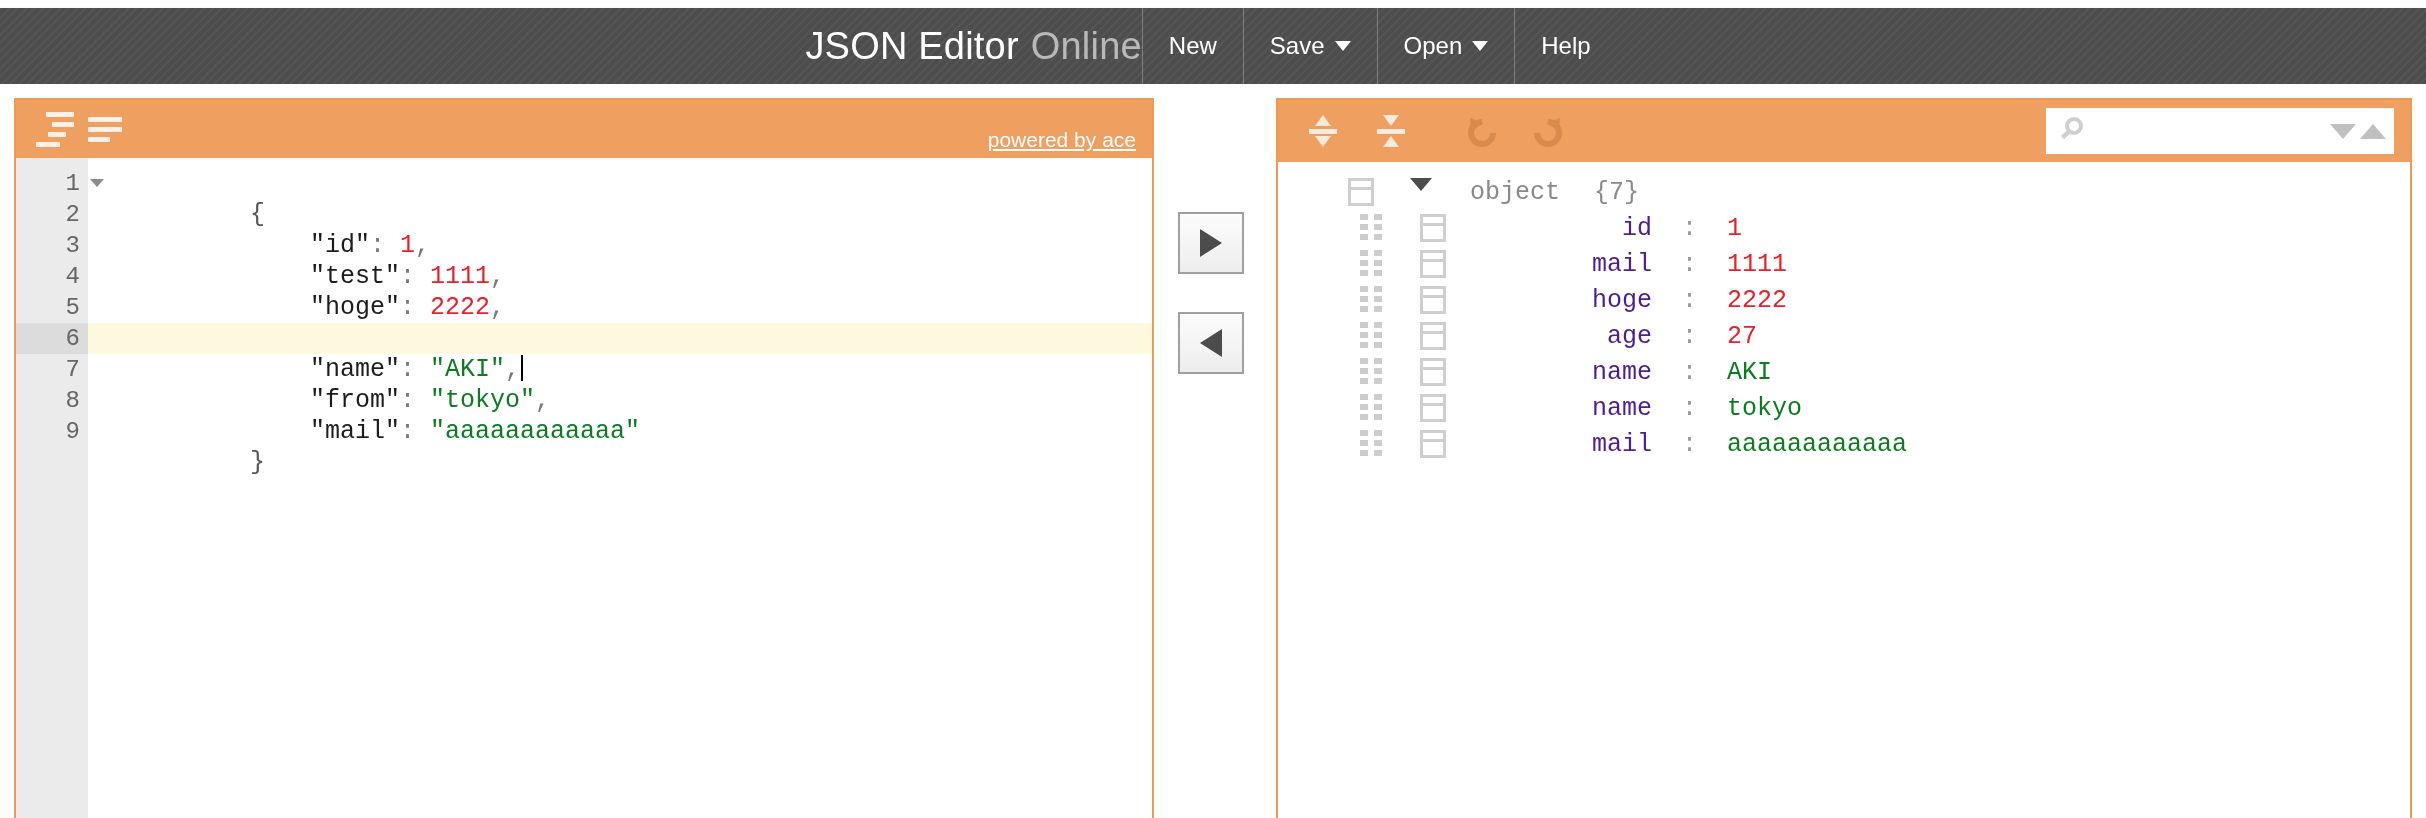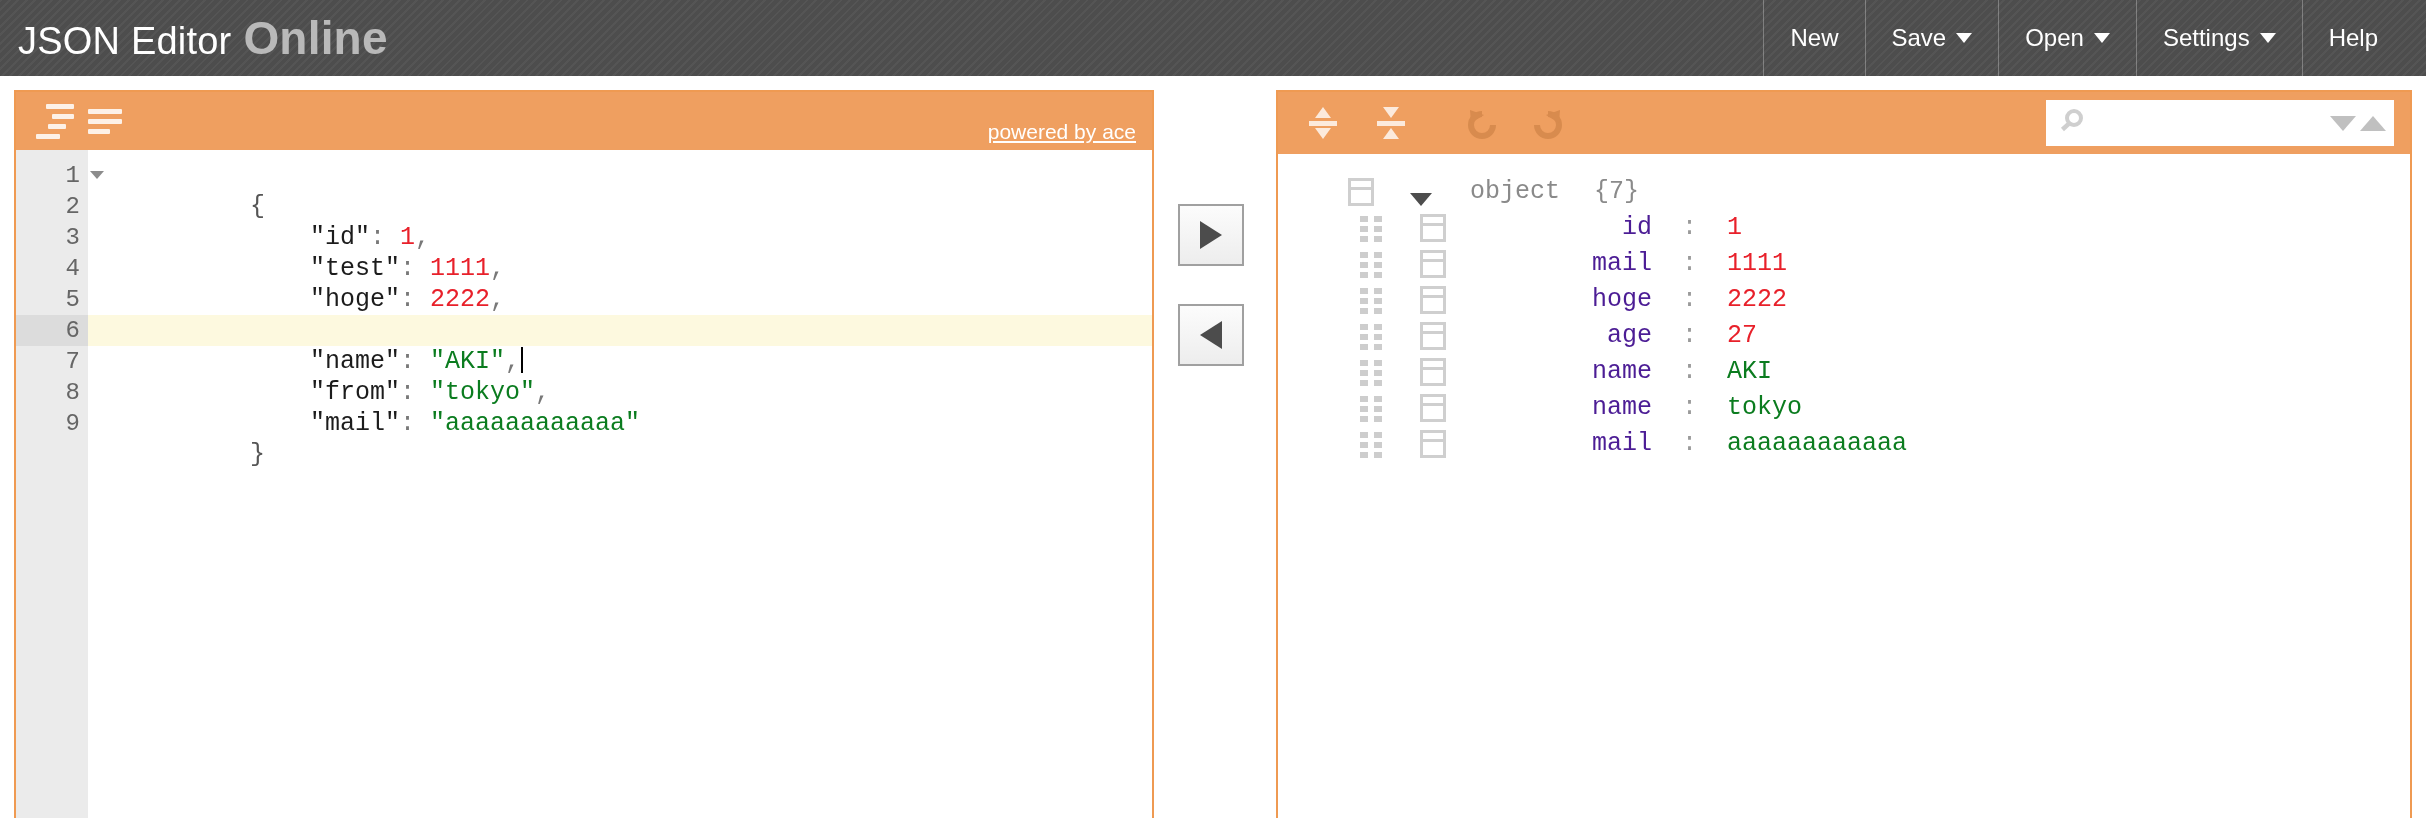--- a/index.html
+++ b/index.html
@@ -17,35 +17,36 @@
     background-color: #4d4d4d;
     background-image: repeating-linear-gradient(
       135deg,
       rgba(255,255,255,0.045) 0px,
       rgba(255,255,255,0.045) 2px,
       rgba(0,0,0,0.0) 2px,
       rgba(0,0,0,0.0) 6px
     );
     display: flex;
     align-items: center;
-    justify-content: space-between;
+    justify-content: center;
     padding: 0 22px 0 18px;
     box-shadow: 0 2px 4px rgba(0,0,0,0.18);
+    margin-top: 8px;
   }
   #brand { display: flex; align-items: baseline; }
   #brand .brand-main {
     font-size: 38px;
     color: #ffffff;
     font-weight: 400;
     letter-spacing: 0.2px;
   }
   #brand .brand-sub {
-    font-size: 46px;
+    font-size: 38px;
     color: #b9b9b9;
-    font-weight: 700;
+    font-weight: 400;
     margin-left: 12px;
     letter-spacing: 0.2px;
   }
   #menu { display: flex; align-items: stretch; height: 76px; }
   .menu-item {
     display: flex;
     align-items: center;
     gap: 10px;
     color: #ffffff;
     font-size: 24px;
@@ -294,21 +295,21 @@
     cursor: pointer;
   }
 
   #tree-body {
     padding: 16px 0 0 0;
     font-family: "Liberation Mono", "DejaVu Sans Mono", monospace;
     font-size: 25px;
   }
   .tree-row {
     display: flex;
-    align-items: flex-end;
+    align-items: flex-start;
     height: 36px;
     padding-left: 10px;
     gap: 20px;
   }
   .drag-handle {
     width: 26px; height: 26px;
     display: grid;
     grid-template-columns: repeat(2, 8px);
     grid-template-rows: repeat(3, 6px);
     gap: 4px 6px;
@@ -365,24 +366,20 @@
   <nav id="menu">
     <div class="menu-item">
       <span>New</span>
     </div>
     <div class="menu-item">
       <span>Save</span>
       <span class="caret-down"></span>
     </div>
     <div class="menu-item">
       <span>Open</span>
-      <span class="caret-down"></span>
-    </div>
-    <div class="menu-item">
-      <span>Settings</span>
       <span class="caret-down"></span>
     </div>
     <div class="menu-item">
       <span>Help</span>
     </div>
   </nav>
 </div>
 
 <div id="workspace">
 

